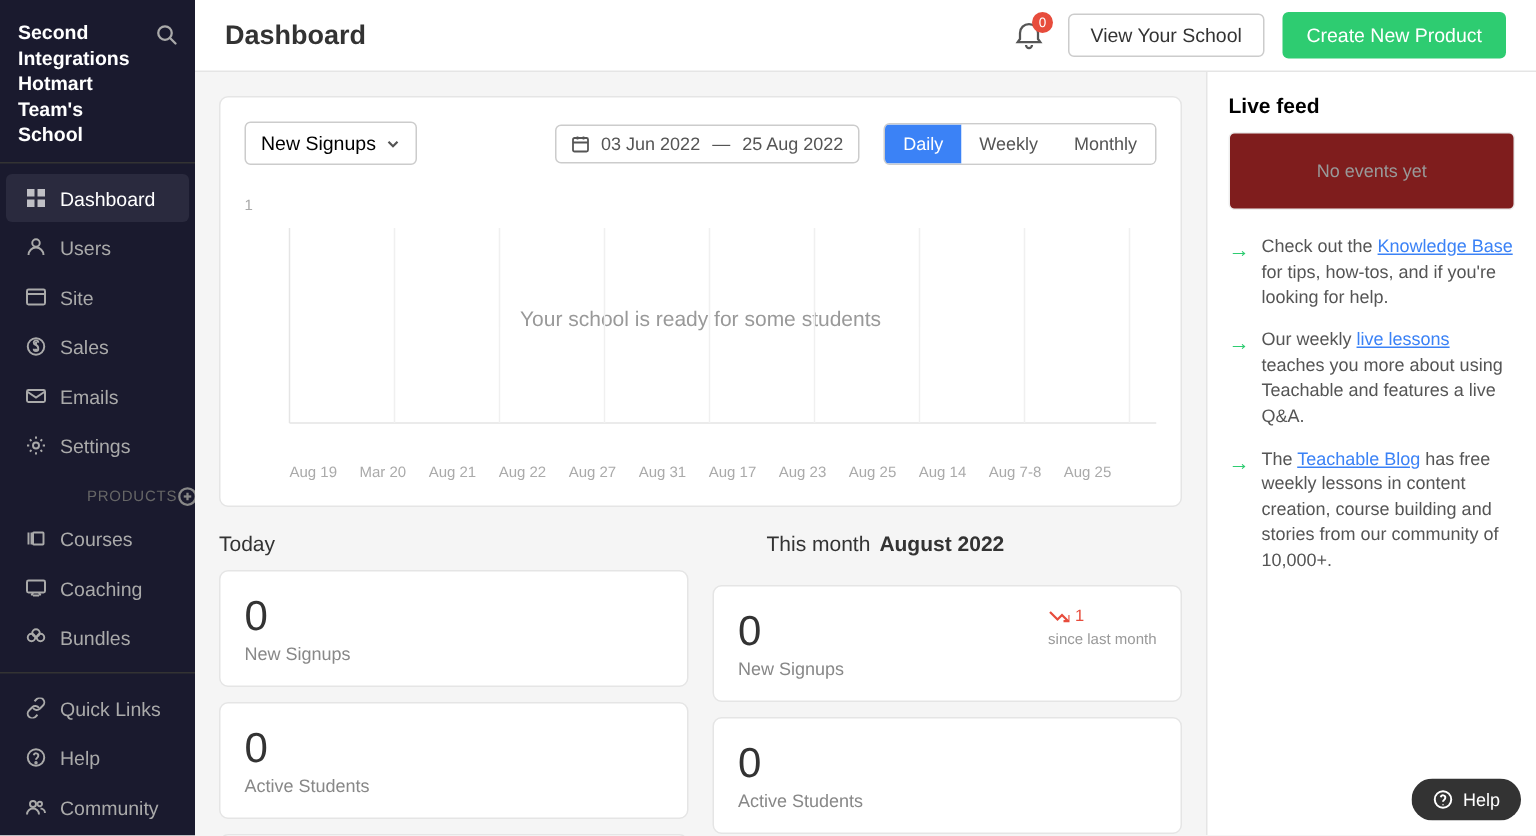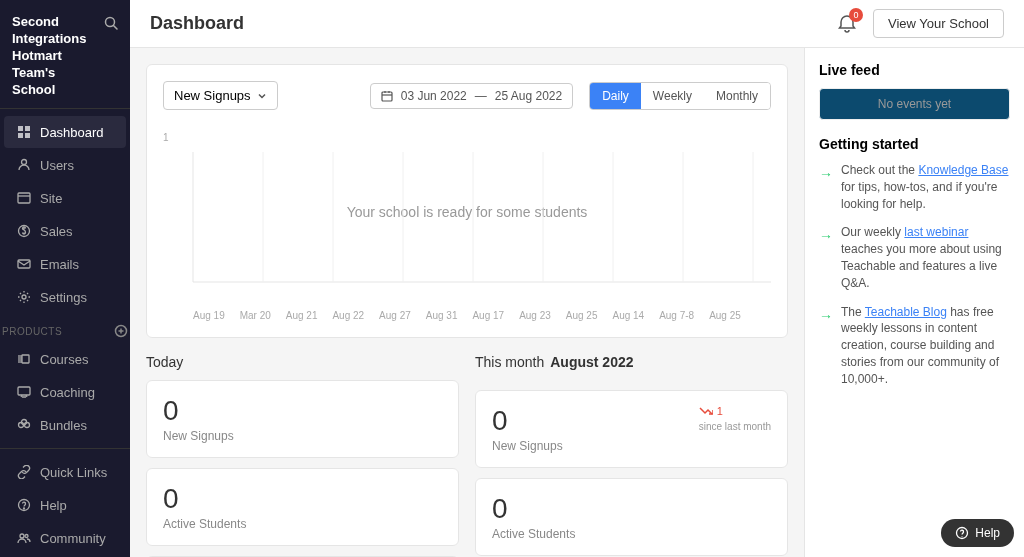--- a/index.html
+++ b/index.html
@@ -42,28 +42,29 @@
       padding: 8px 12px;
       cursor: pointer;
       color: #aaa;
       font-size: 13px;
       border-radius: 4px;
       margin: 1px 4px;
     }
     .nav-item.active { background: #2a2a3e; color: #fff; }
     .nav-item .nav-icon { width: 16px; height: 16px; display: flex; align-items: center; justify-content: center; flex-shrink: 0; }
     .section-label {
-      padding: 10px 2px 4px;
+      padding: 10px 12px 4px;
       font-size: 10px;
       color: #666;
       text-transform: uppercase;
       letter-spacing: 0.5px;
       display: flex;
       align-items: center;
       justify-content: space-between;
+      margin-left: 46px;
     }
     .sidebar-bottom {
       border-top: 1px solid #333;
       padding: 6px 0;
     }
 
     
     .main {
       flex: 1;
       display: flex;
@@ -264,24 +265,24 @@
       overflow-y: auto;
       flex-shrink: 0;
     }
     .panel-section-title {
       font-size: 14px;
       font-weight: 700;
       color: #000000;
       margin-bottom: 10px;
     }
     .live-feed-empty {
-      background: #0c4a6e;
+      background: #7f1d1d;
       border: 1px solid #eee;
       border-radius: 4px;
-      padding: 8px;
+      padding: 18px;
       font-size: 12px;
       color: #999;
       text-align: center;
       margin-bottom: 16px;
     }
     .getting-started-items {
       display: flex;
       flex-direction: column;
       gap: 12px;
     }
@@ -489,20 +490,21 @@
     <h1 class="header-title">Dashboard</h1>
     <div class="header-right">
       <button class="notif-btn">
         <svg width="20" height="20" viewBox="0 0 20 20" fill="none" stroke="#555" stroke-width="1.5">
           <path d="M10 2a6 6 0 0 0-6 6v4l-1.5 2h15L16 12V8a6 6 0 0 0-6-6z"></path>
           <path d="M8 16a2 2 0 0 0 4 0"></path>
         </svg>
         <span class="notif-badge">0</span>
       </button>
       <button class="view-school-btn">View Your School</button>
+      <button class="create-btn">Create New Product</button>
     </div>
   </div>
 
   <div class="content">
     <div class="content-main">
 
       <div class="chart-card">
         <div class="chart-controls">
           <button class="dropdown-btn">
             <span>New Signups</span>
@@ -580,21 +582,21 @@
               <div class="stat-number">0</div>
               <div class="stat-label">Active Students</div>
             </div>
             <div class="stat-card">
               
             </div>
           </div>
         </div>
 
         <div class="stats-section">
-          <div style="display:flex;align-items:baseline;gap:6px;margin-bottom:10px;">
+          <div style="display:flex;align-items:baseline;gap:6px;margin-bottom:10px;margin-left:36px;">
             <div class="stats-section-title">This month</div>
             <div style="font-size:14px;font-weight:600;color:#333;">August 2022</div>
           </div>
           <div class="stats-cards">
             <div class="stat-card">
               <div style="display:flex;align-items:flex-start;justify-content:space-between;">
                 <div class="stat-number">0</div>
                 <div style="text-align:right;">
                   <div class="stat-trend">
                     <svg width="14" height="10" viewBox="0 0 14 10">
@@ -615,34 +617,33 @@
 
           </div>
         </div>
       </div>
     </div>
 
     <div class="right-panel">
       <div class="panel-section-title">Live feed</div>
       <div class="live-feed-empty">No events yet</div>
 
-      <div class="panel-section-title">Getting started</div>
       <div class="getting-started-items">
 
         <div class="gs-item">
           <span class="gs-arrow">→</span>
           <span>
             <span>Check out the </span><span class="gs-link">Knowledge Base</span><span> for tips, how-tos, and if you're looking for help.</span>
           </span>
         </div>
 
         <div class="gs-item">
           <span class="gs-arrow">→</span>
           <span>
-            <span>Our weekly </span><span class="gs-link">last webinar</span><span> teaches you more about using Teachable and features a live Q&amp;A.</span>
+            <span>Our weekly </span><span class="gs-link">live lessons</span><span> teaches you more about using Teachable and features a live Q&amp;A.</span>
           </span>
         </div>
 
         <div class="gs-item">
           <span class="gs-arrow">→</span>
           <span>
             <span>The </span><span class="gs-link">Teachable Blog</span><span> has free weekly lessons in content creation, course building and stories from our community of 10,000+.</span>
           </span>
         </div>
       </div>

